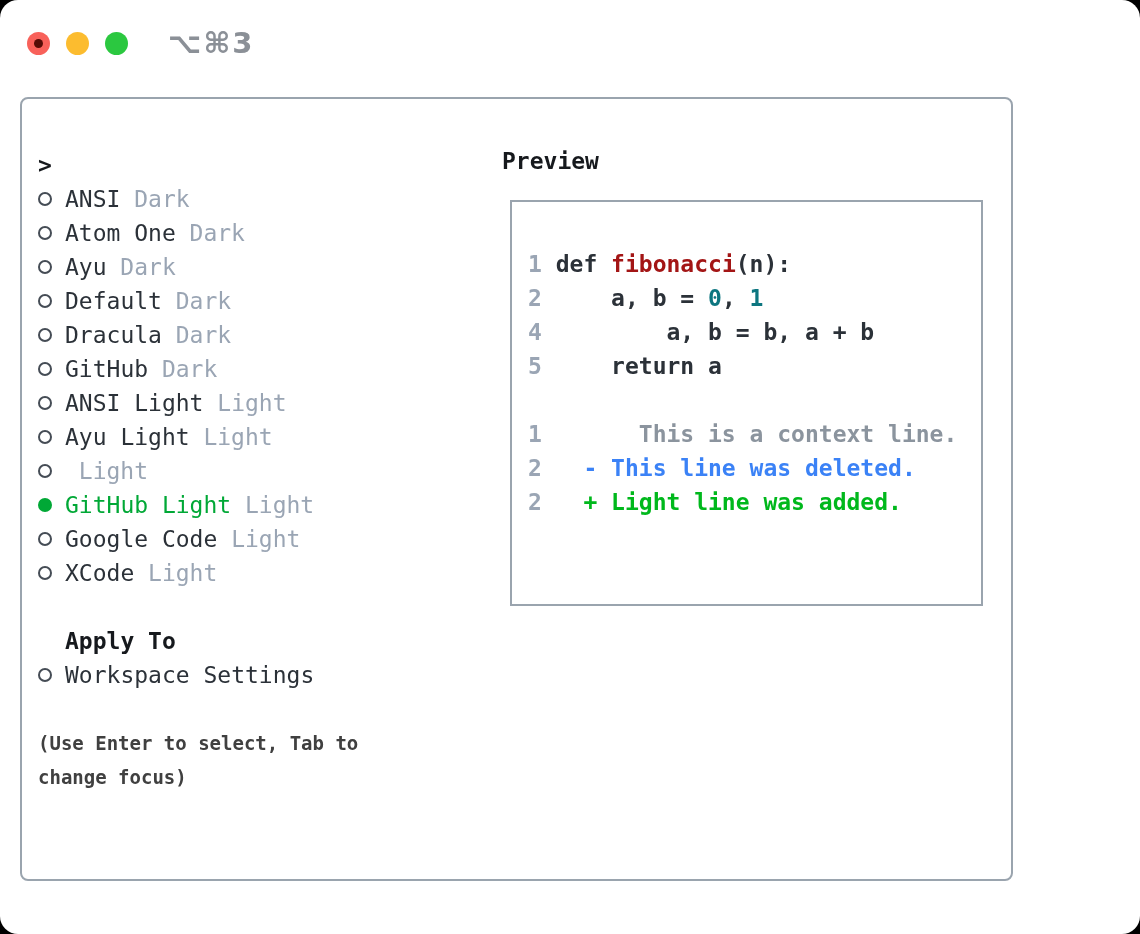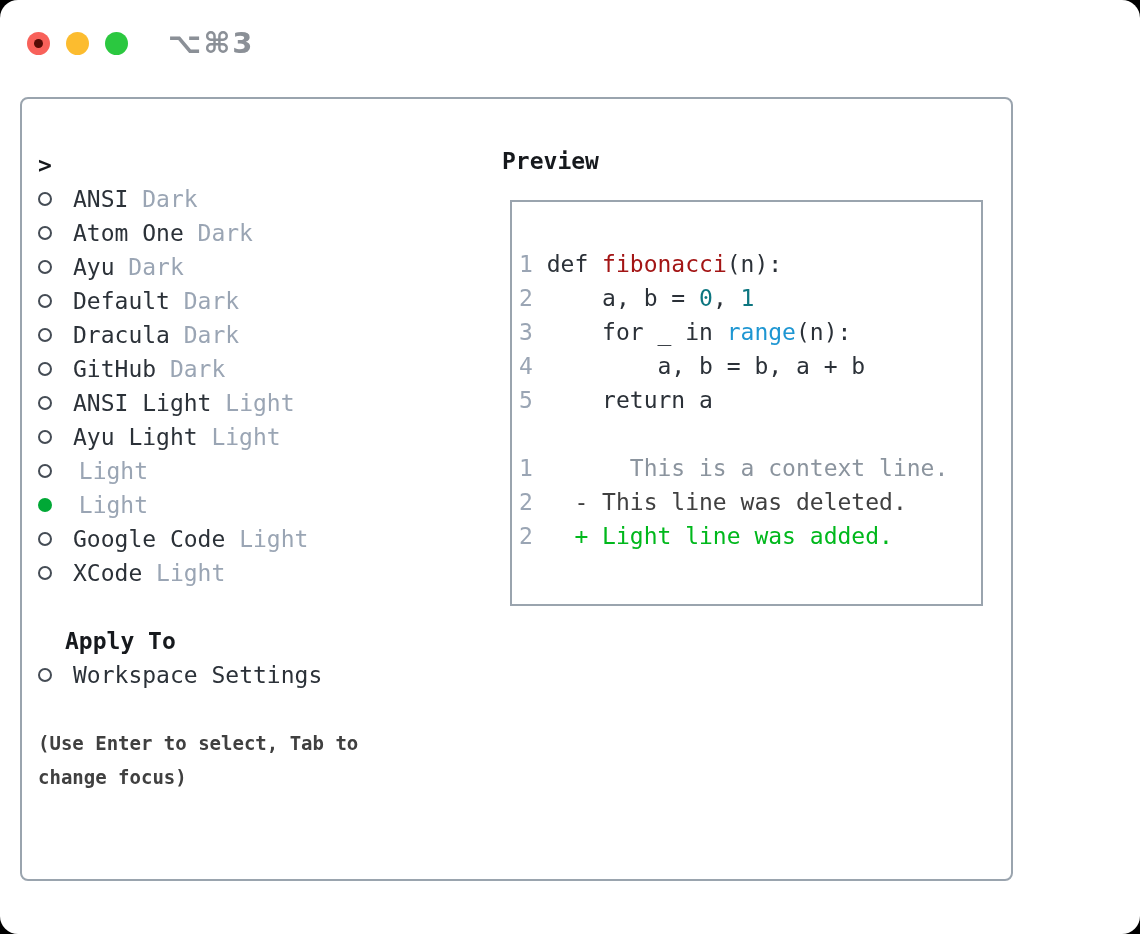--- a/index.html
+++ b/index.html
@@ -32,42 +32,42 @@
     border:2px solid #9aa4ae; border-radius:8px; background:#fff;
   }
   .panel-content { display:flex; padding:49px 0 0 16px; }
 
   .leftcol { width:462px; flex:none; }
   .row { display:flex; align-items:center; height:34px; font-size:23px; color:#2b3138; white-space:pre; }
   .mcol { width:27px; flex:none; display:flex; align-items:center; }
   .chev { font-weight:700; color:#16191d; font-size:23px; }
   .circle { width:14px; height:14px; border-radius:50%; border:2px solid #454c55; }
   .circle.sel { border:none; background:#00a836; }
-  .row .name { color:#2b3138;margin-left:8px; }
+  .row .name { color:#2b3138; }
   .row.selected .name { color:#00a836; }
   .variant { color:#9aa5b4; margin-left:0.6em; }
   .heading { font-weight:700; color:#16191d; }
   .spacer { height:34px; }
   .help { font-size:19px; line-height:34px; color:#404040; white-space:pre;font-weight:bold; }
 
   .rightcol { flex:1; }
   .preview-heading { height:34px; font-size:23px; font-weight:700; color:#16191d; margin-left:2px; }
   .preview-box {
     width:473px; height:406px; margin-left:10px; margin-top:18px;
     border:2px solid #9aa4ae; background:#fff; overflow:hidden;
   }
-  .codewrap { padding:15px 0 0 7px; }
+  .codewrap { padding:15px 0 0 16px;font-weight:bold; }
   .cline { height:34px; font-size:23px; white-space:pre; }
   .seg-num  { color:#9aa5b4; }
   .seg-text { color:#2b3138; }
   .seg-red  { color:#a31515; }
   .seg-teal { color:#0d7680; }
   .seg-blue { color:#1e96d2; }
   .seg-ctx  { color:#8b949e;margin-top:48px; }
-  .seg-del  { color:#404040; }
+  .seg-del  { color:#3b82f6; }
   .seg-add  { color:#00b81c; }
 </style>
 </head>
 <body>
 
 <div class="window">
 
   <div class="titlebar">
     <span class="light close"></span>
     <span class="light minimize"></span>
@@ -86,21 +86,21 @@
         <div id="theme-list">
             <div class="row"><span class="mcol"><span class="circle"></span></span><span class="name">ANSI</span><span class="variant">Dark</span></div>
             <div class="row"><span class="mcol"><span class="circle"></span></span><span class="name">Atom One</span><span class="variant">Dark</span></div>
             <div class="row"><span class="mcol"><span class="circle"></span></span><span class="name">Ayu</span><span class="variant">Dark</span></div>
             <div class="row"><span class="mcol"><span class="circle"></span></span><span class="name">Default</span><span class="variant">Dark</span></div>
             <div class="row"><span class="mcol"><span class="circle"></span></span><span class="name">Dracula</span><span class="variant">Dark</span></div>
             <div class="row"><span class="mcol"><span class="circle"></span></span><span class="name">GitHub</span><span class="variant">Dark</span></div>
             <div class="row"><span class="mcol"><span class="circle"></span></span><span class="name">ANSI Light</span><span class="variant">Light</span></div>
             <div class="row"><span class="mcol"><span class="circle"></span></span><span class="name">Ayu Light</span><span class="variant">Light</span></div>
             <div class="row"><span class="mcol"><span class="circle"></span></span><span class="variant">Light</span></div>
-            <div class="row selected"><span class="mcol"><span class="circle sel"></span></span><span class="variant">Light</span></div>
+            <div class="row selected"><span class="mcol"><span class="circle sel"></span></span><span class="name">GitHub Light</span><span class="variant">Light</span></div>
             <div class="row"><span class="mcol"><span class="circle"></span></span><span class="name">Google Code</span><span class="variant">Light</span></div>
             <div class="row"><span class="mcol"><span class="circle"></span></span><span class="name">XCode</span><span class="variant">Light</span></div>
           </div>
 
         <div class="spacer"></div>
 
         <div class="row">
           <span class="mcol"></span>
           <span class="heading">Apply To</span>
         </div>
@@ -115,21 +115,20 @@
         <div class="help">change focus)</div>
       </div>
 
       <div class="rightcol">
         <div class="preview-heading">Preview</div>
         <div class="preview-box">
           <div class="codewrap" id="preview-code">
               <div class="cline"></div>
               <div class="cline"><span class="seg-num">1</span><span class="seg-text"> def </span><span class="seg-red">fibonacci</span><span class="seg-text">(n):</span></div>
               <div class="cline"><span class="seg-num">2</span><span class="seg-text">     a, b = </span><span class="seg-teal">0</span><span class="seg-text">, </span><span class="seg-teal">1</span></div>
-              <div class="cline"><span class="seg-num">3</span><span class="seg-text">     for _ in </span><span class="seg-blue">range</span><span class="seg-text">(n):</span></div>
               <div class="cline"><span class="seg-num">4</span><span class="seg-text">         a, b = b, a + b</span></div>
               <div class="cline"><span class="seg-num">5</span><span class="seg-text">     return a</span></div>
               <div class="cline"></div>
               <div class="cline"><span class="seg-num">1</span><span class="seg-ctx">       This is a context line.</span></div>
               <div class="cline"><span class="seg-num">2</span><span class="seg-del">   - This line was deleted.</span></div>
               <div class="cline"><span class="seg-num">2</span><span class="seg-add">   + Light line was added.</span></div>
               <div class="cline"></div>
             </div>
         </div>
       </div>

